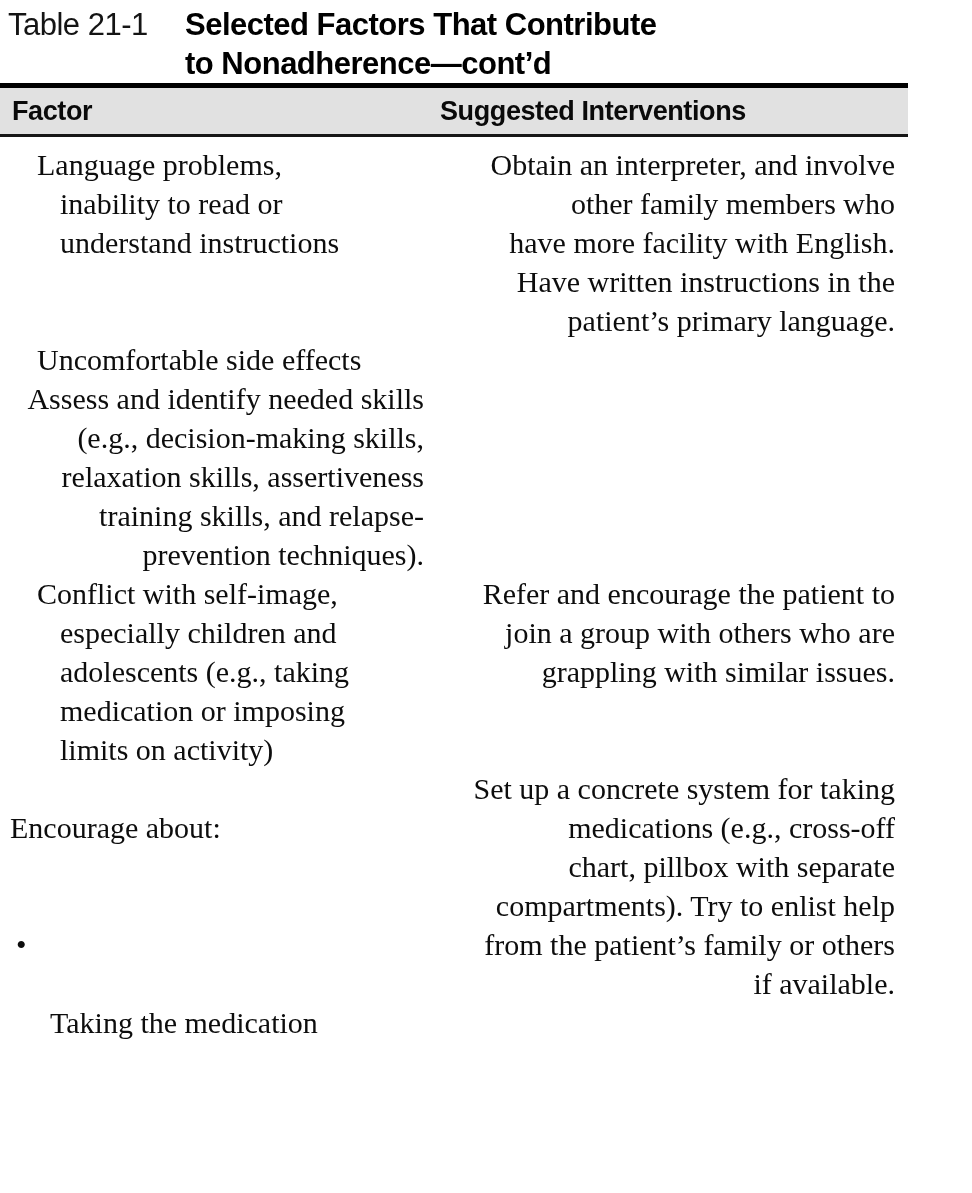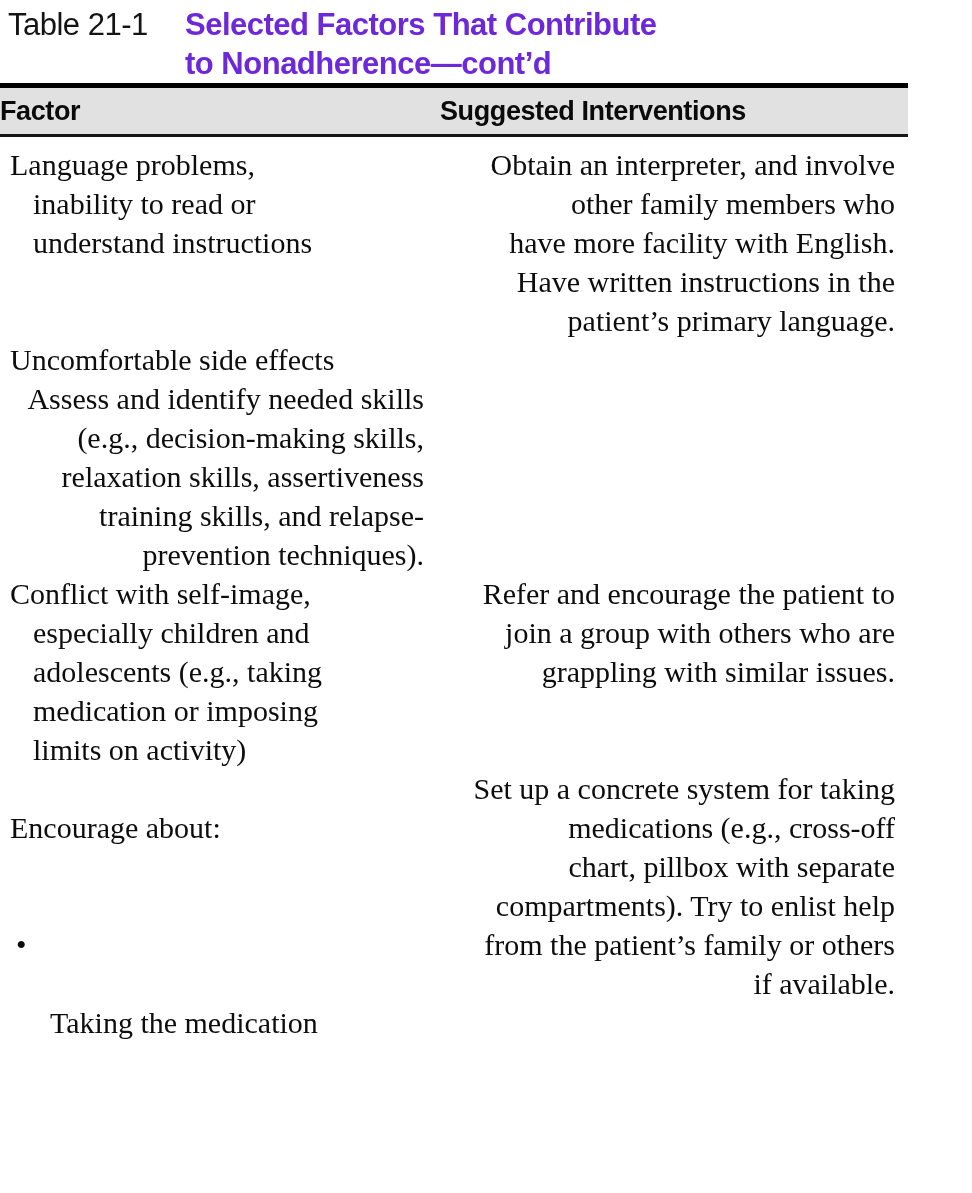--- a/index.html
+++ b/index.html
@@ -27,60 +27,61 @@
     flex: 0 0 177px;
     font-size: 31px;
     font-weight: 400;
     line-height: 39px;
     color: #141414;
   }
   .table-heading {
     font-size: 31px;
     font-weight: 700;
     line-height: 39px;
-    color: #6d28d9;
+    color: #000000;
   }
   .table-heading .title-line { display: block; }
 
   
   .thead {
     display: grid;
     grid-template-columns: 437px 1fr;
     align-items: center;
     height: 54px;
     background: var(--header-bg, #e1e1e1);
     border-top: 5px solid var(--rule-color, #000000);
     border-bottom: 3px solid #161616;
     font-family: "Liberation Sans", sans-serif;
     font-weight: 700;
     font-size: 27px;
     letter-spacing: -0.4px;
     color: #0a0a0a;
   }
-  .thead .col-factor { padding-left: 0; }
+  .thead .col-factor { padding-left: 12px; }
   .thead .col-interv { padding-left: 3px; }
 
   
   .tbody {
     padding-top: 8px;
     font-family: "Liberation Serif", serif;
     font-size: 30px;
     line-height: 39px;
     color: var(--text-color, #0d0d0d);
   }
   .row {
     display: grid;
     grid-template-columns: 437px 1fr;
     align-items: start;
   }
   .cell { white-space: pre-line; }
   .cell.factor {
     padding-left: 33px;   
     padding-right: 6px;
     text-indent: -23px;
+    margin-left: 27px;
   }
   .cell.interv {
     padding-left: 23px;   
     padding-right: 13px;
     text-indent: -23px;
     text-align: right;
   }
 
   
   .cell.factor-list { padding-left: 10px; padding-right: 6px; }

